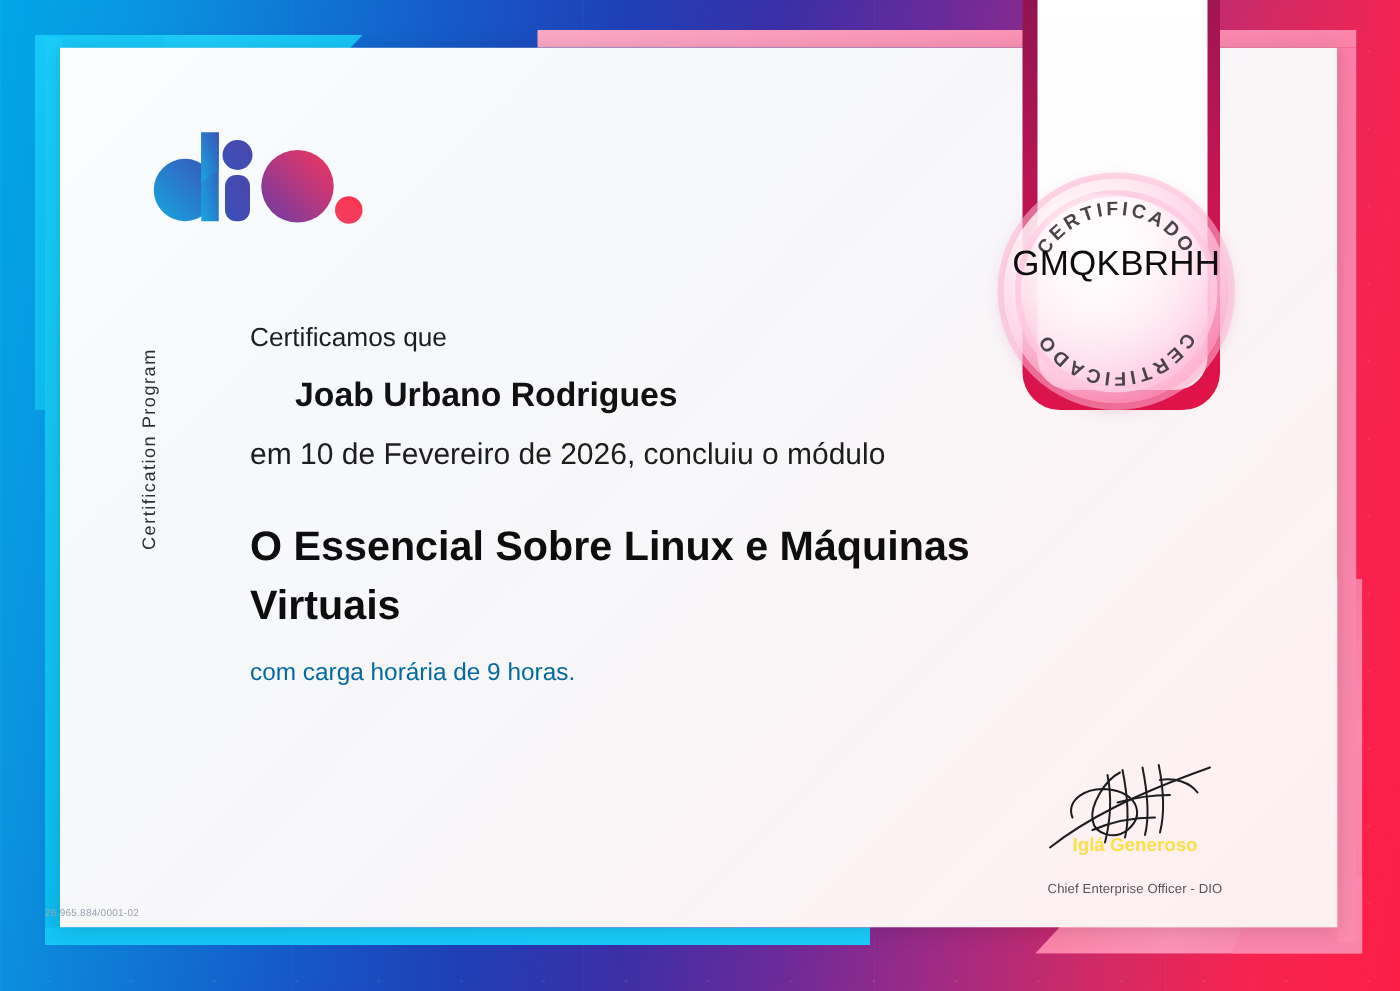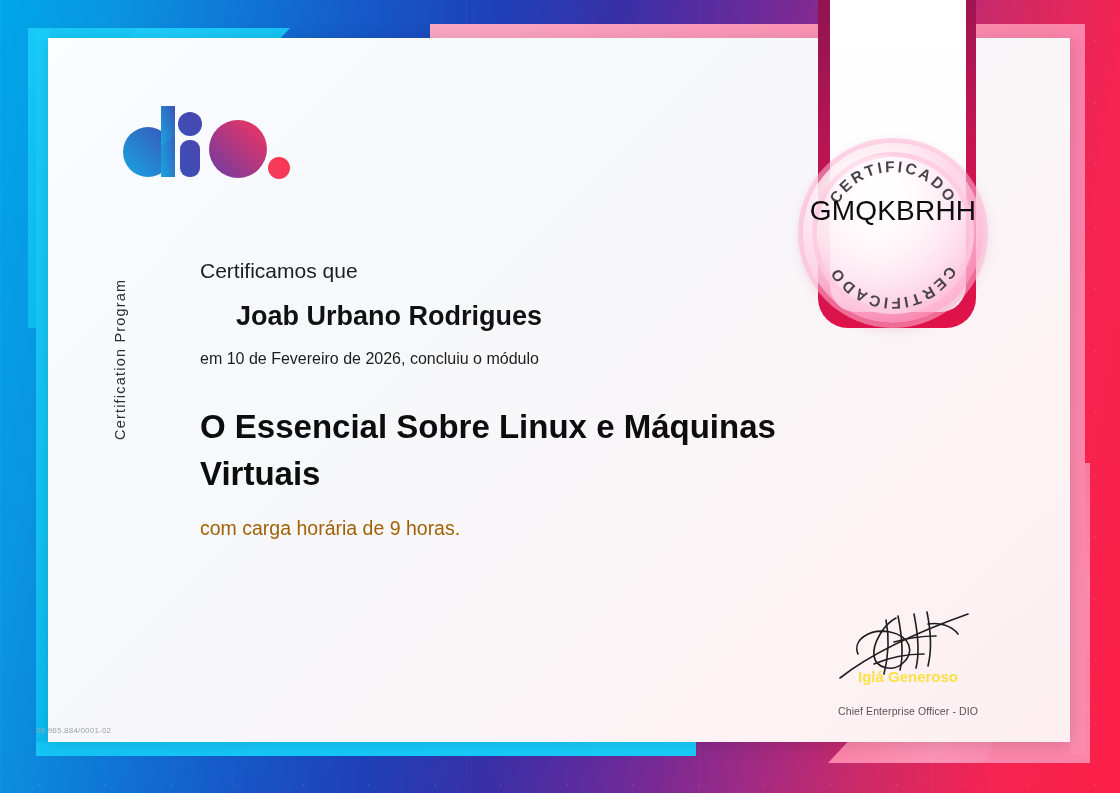--- a/index.html
+++ b/index.html
@@ -153,23 +153,23 @@
   }
   .side-label-inner{
     transform:rotate(-90deg);transform-origin:0 0;
     font-size:14.5px;color:#2e2e2e;letter-spacing:1.2px;white-space:nowrap;
   }
 
   
   .body{position:absolute;left:200px;top:258px;width:690px;}
   .t-intro{font-size:21px;color:#1d1d1d;font-weight:400;line-height:1.25;}
   .t-name{font-size:27px;color:#111;font-weight:700;margin-top:16px;line-height:1.2;margin-left:36px;}
-  .t-date{font-size:16px;color:#1d1d1d;font-weight:400;margin-top:16px;line-height:1.25;}
+  .t-date{font-size:24px;color:#1d1d1d;font-weight:400;margin-top:16px;line-height:1.25;}
   .t-course{font-size:33px;color:#0d0d0d;font-weight:700;margin-top:34px;line-height:1.45;max-width:600px;}
-  .t-hours{font-size:19.5px;color:#a16207;font-weight:400;margin-top:18px;line-height:1.25;}
+  .t-hours{font-size:19.5px;color:#0369a1;font-weight:400;margin-top:18px;line-height:1.25;}
 
   
   .sign{position:absolute;left:818px;top:606px;width:180px;text-align:center;}
   .sign svg{display:block;margin:0 auto;}
   .sign-name{
     font-size:15px;font-weight:700;color:#fde047;margin-top:-16px;
     position:relative;z-index:2;
   }
   .sign-title{font-size:10.5px;color:#5a5257;margin-top:20px;letter-spacing:.1px;}
 

